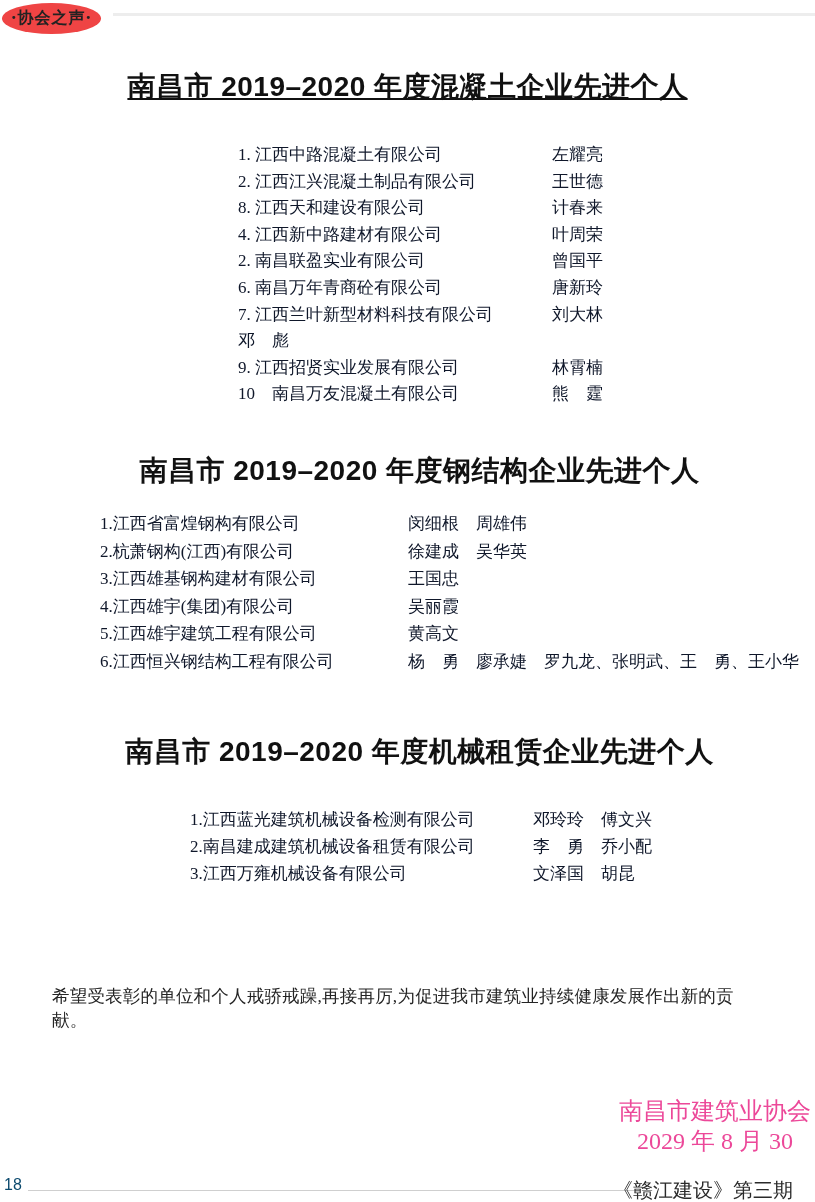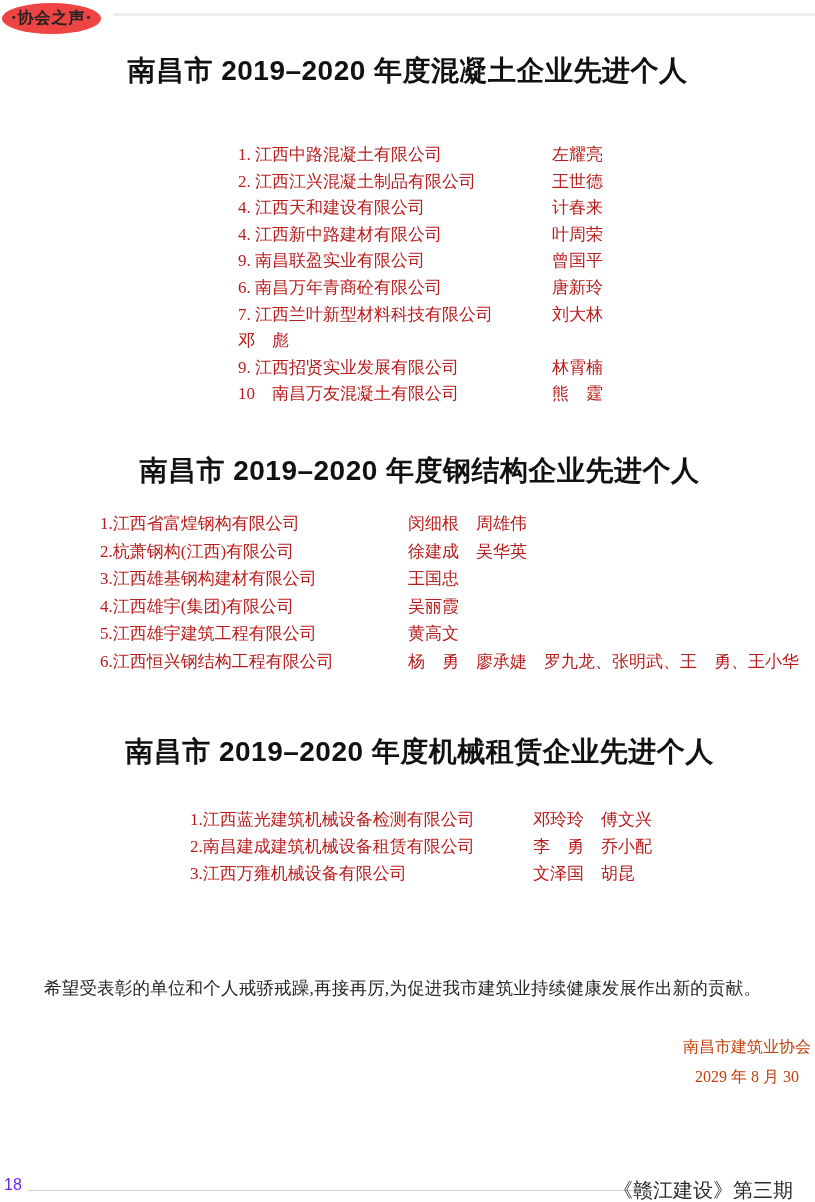--- a/index.html
+++ b/index.html
@@ -17,49 +17,49 @@
   }
   .header-line {
     position:absolute; left:113px; right:0; top:13px; height:3px; background:#ededed;
   }
   
   .section-title {
     position:absolute; left:0; width:100%; text-align:center;
     font-family:"Liberation Sans", sans-serif; font-weight:bold;
     font-size:28px; letter-spacing:0.5px; color:#111;
   }
-  #title-1 { top:52px; }
+  #title-1 { top:68px;text-decoration:underline; }
   #title-2 { top:440px; }
   #title-3 { top:733px; }
   
   .award-list { position:absolute; }
   #list-1 { left:238px; top:142px; }
   #list-2 { left:100px;  top:510px; }
   #list-3 { left:190px; top:806px; }
-  .row { display:flex; white-space:pre; font-size:17px; color:#b91c1c; }
+  .row { display:flex; white-space:pre; font-size:17px; color:#0f172a; }
   #list-1 .row { line-height:26.6px; }
   #list-2 .row { line-height:27.6px; }
   #list-3 .row { line-height:27px; }
   #list-1 .company { width:314px; }
   #list-2 .company { width:308px; }
   #list-3 .company { width:343px; }
   .names { white-space:pre; }
   
   .closing {
     position:absolute; left:36px; right:30px; top:968px;
     font-size:17.5px; color:#242424; letter-spacing:0.2px;
   }
   .signature {
-    position:absolute; right:4px; top:1032px; text-align:center;
-    font-size:16px; color:#c2410c; line-height:30px;
+    position:absolute; right:4px; top:1096px; text-align:center;
+    font-size:24px; color:#ec4899; line-height:30px;
   }
   
   .footer-pagenum {
     position:absolute; left:4px; top:1176px;
-    font-family:"Liberation Sans", sans-serif; font-size:16px; color:#6d28d9;
+    font-family:"Liberation Sans", sans-serif; font-size:16px; color:#0c4a6e;
   }
   .footer-line {
     position:absolute; left:28px; top:1190px; width:612px; height:1px; background:#cfcfcf;
   }
   .footer-journal {
     position:absolute; right:22px; top:1177px; font-size:20px; color:#2a2a2a;
     font-family:"DejaVu Serif", serif;
   }
 </style>
 </head>
@@ -77,29 +77,29 @@
   <div class="award-list" id="list-1">
     <div class="row">
       <span class="company">1. 江西中路混凝土有限公司</span>
       <span class="names">左耀亮</span>
     </div>
     <div class="row">
       <span class="company">2. 江西江兴混凝土制品有限公司</span>
       <span class="names">王世德</span>
     </div>
     <div class="row">
-      <span class="company">4. 江西天和建设有限公司</span>
+      <span class="company">8. 江西天和建设有限公司</span>
       <span class="names">计春来</span>
     </div>
     <div class="row">
       <span class="company">4. 江西新中路建材有限公司</span>
       <span class="names">叶周荣</span>
     </div>
     <div class="row">
-      <span class="company">9. 南昌联盈实业有限公司</span>
+      <span class="company">2. 南昌联盈实业有限公司</span>
       <span class="names">曾国平</span>
     </div>
     <div class="row">
       <span class="company">6. 南昌万年青商砼有限公司</span>
       <span class="names">唐新玲</span>
     </div>
     <div class="row">
       <span class="company">7. 江西兰叶新型材料科技有限公司</span>
       <span class="names">刘大林</span>
     </div>
@@ -155,21 +155,21 @@
     <div class="row">
       <span class="company">2.南昌建成建筑机械设备租赁有限公司</span>
       <span class="names">李　勇　乔小配</span>
     </div>
     <div class="row">
       <span class="company">3.江西万雍机械设备有限公司</span>
       <span class="names">文泽国　胡昆</span>
     </div>
   </div>
 
-  <p class="closing" style="margin:8px;">希望受表彰的单位和个人戒骄戒躁,再接再厉,为促进我市建筑业持续健康发展作出新的贡献。</p>
+  <p class="closing" style="margin:16px;">希望受表彰的单位和个人戒骄戒躁,再接再厉,为促进我市建筑业持续健康发展作出新的贡献。</p>
 
   <div class="signature">
     <div>南昌市建筑业协会</div>
     <div>2029 年 8 月 30</div>
   </div>
 
   <div class="footer-pagenum">18</div>
   <div class="footer-line"></div>
   <div class="footer-journal">《赣江建设》第三期</div>
 

